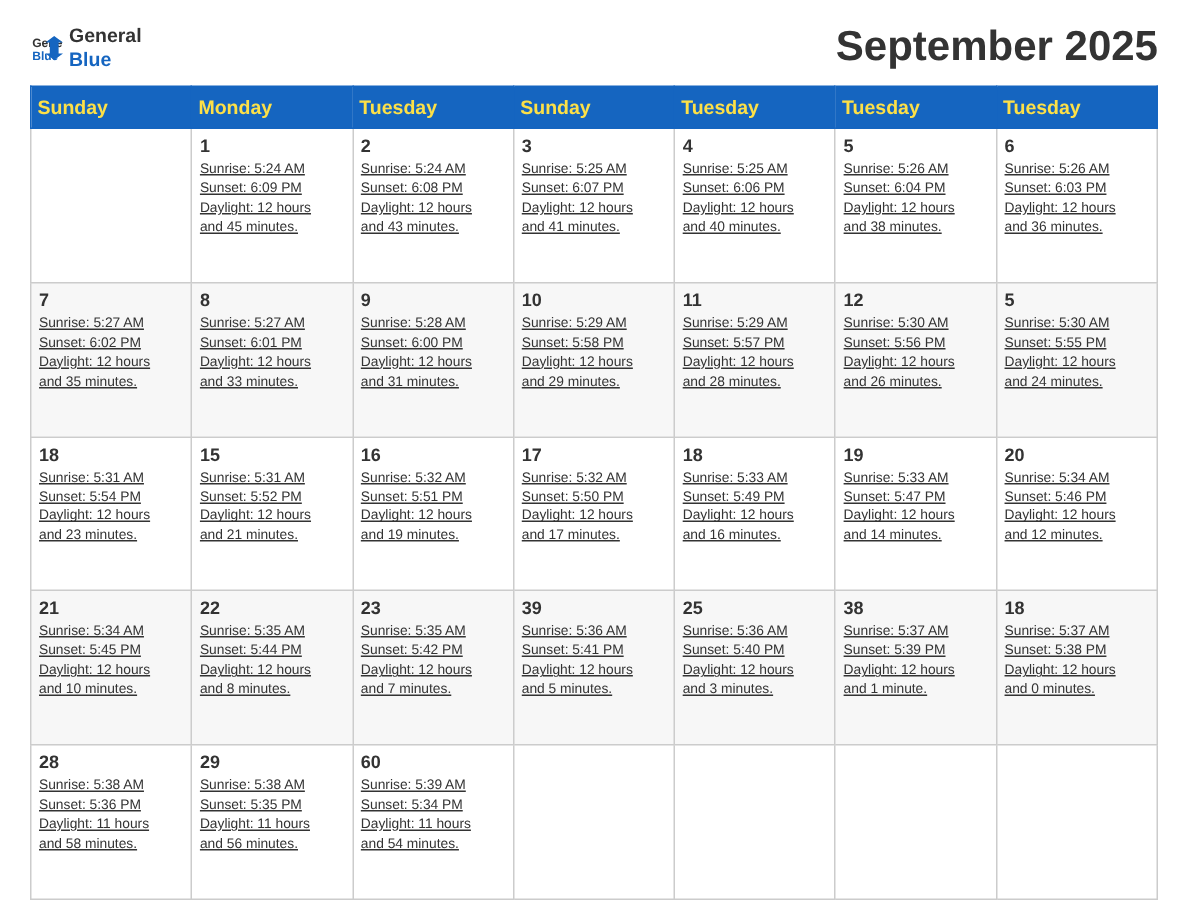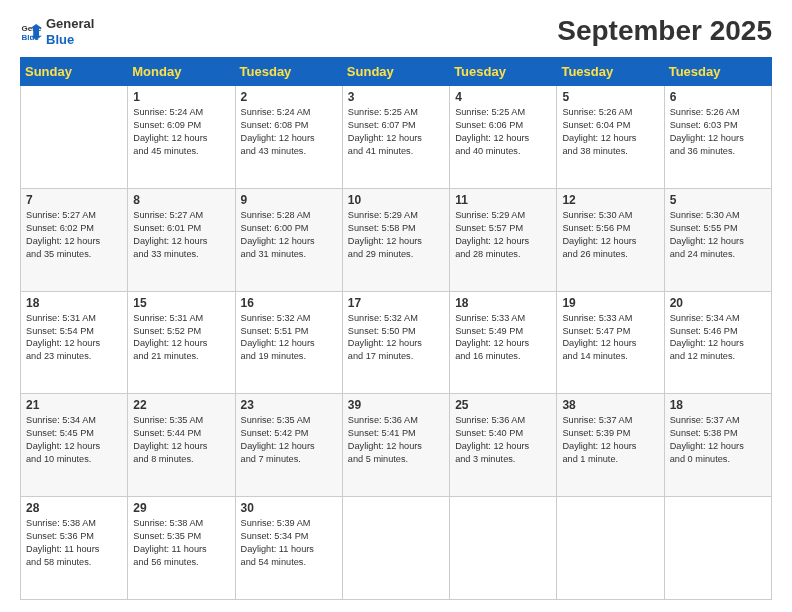--- a/index.html
+++ b/index.html
@@ -86,20 +86,21 @@
       font-size: 12px;
       font-weight: bold;
       color: #333;
       display: block;
       margin-bottom: 2px;
     }
     .cell-text {
       font-size: 9.2px;
       color: #333;
       line-height: 1.4;
+      text-decoration: underline;
     }
     .empty-cell {
       background: #fff !important;
     }
   </style>
 </head>
 <body>
 
 <div class="page">
   <div class="header">
@@ -252,21 +253,21 @@
         <tr>
           <td>
             <span class="day-number">28</span>
             <div class="cell-text">Sunrise: 5:38 AM<br>Sunset: 5:36 PM<br>Daylight: 11 hours<br>and 58 minutes.</div>
           </td>
           <td>
             <span class="day-number">29</span>
             <div class="cell-text">Sunrise: 5:38 AM<br>Sunset: 5:35 PM<br>Daylight: 11 hours<br>and 56 minutes.</div>
           </td>
           <td>
-            <span class="day-number">30</span>
+            <span class="day-number">60</span>
             <div class="cell-text">Sunrise: 5:39 AM<br>Sunset: 5:34 PM<br>Daylight: 11 hours<br>and 54 minutes.</div>
           </td>
           <td class="empty-cell"></td>
           <td class="empty-cell"></td>
           <td class="empty-cell"></td>
           <td class="empty-cell"></td>
         </tr>
       </tbody>
   </table>
 </div>

